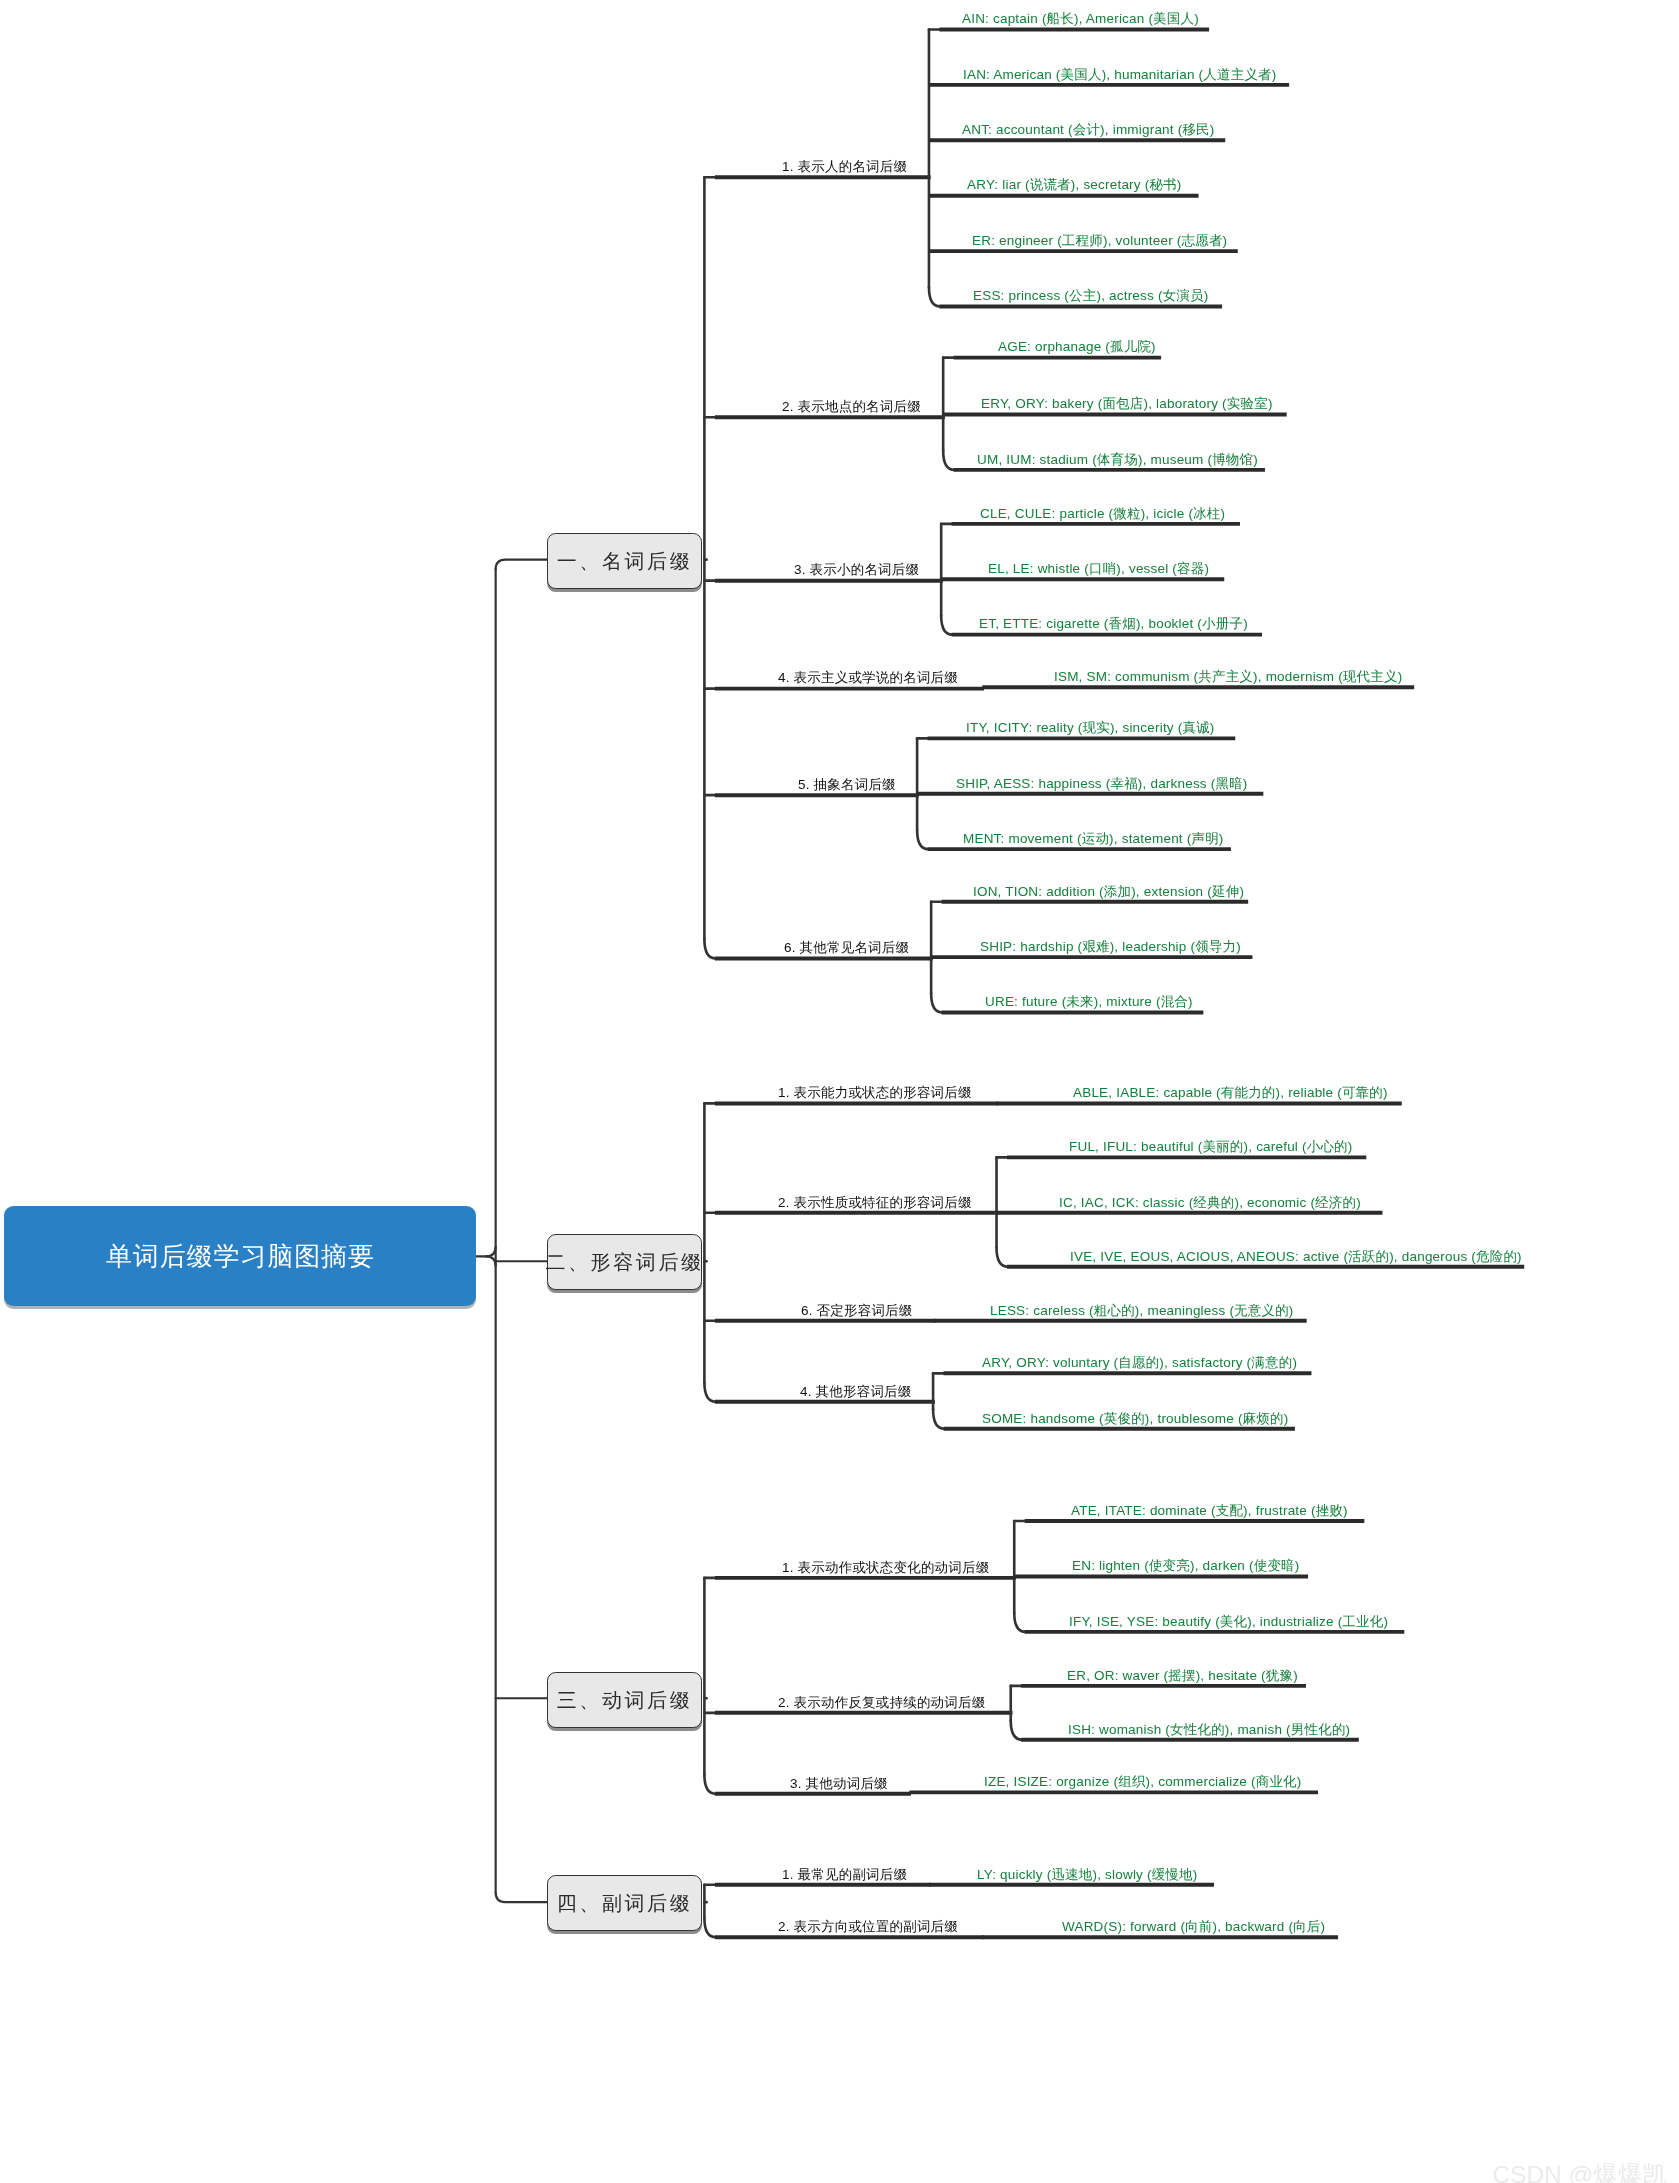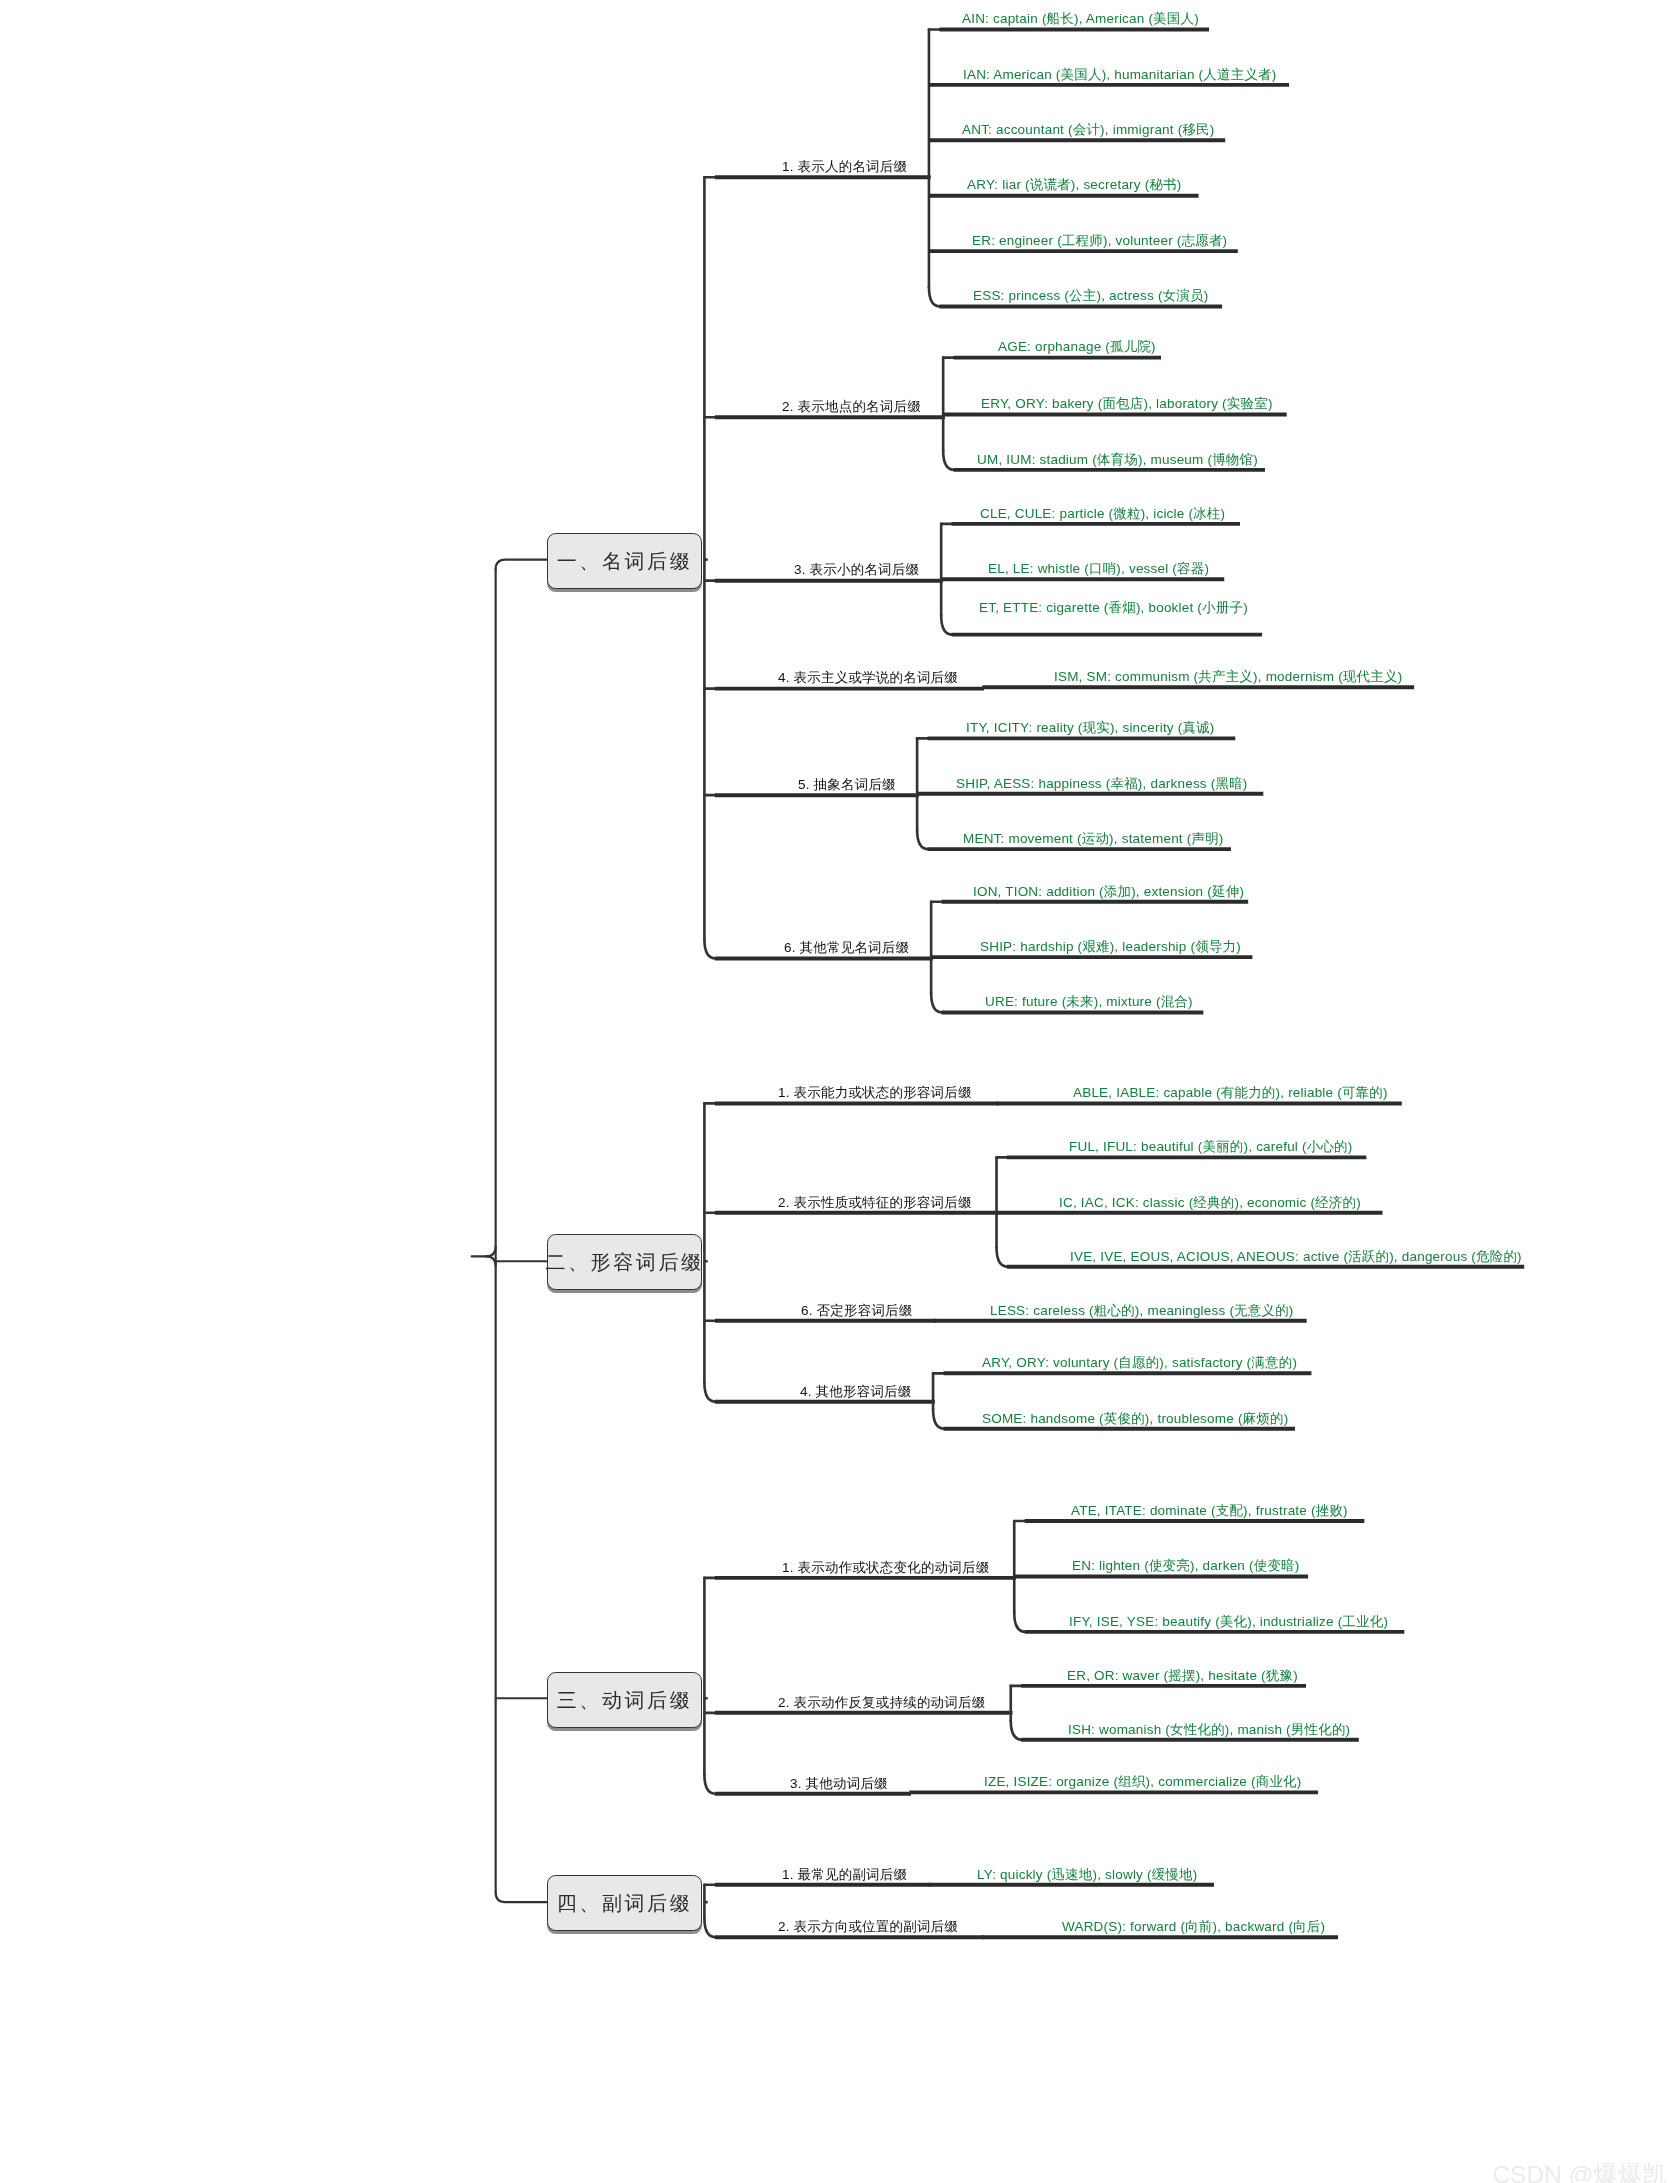--- a/index.html
+++ b/index.html
@@ -172,40 +172,43 @@
       <path d="M1618 4357 L1613 4357" fill="none" stroke="#333333" stroke-width="6" stroke-linecap="round" stroke-linejoin="round"></path>
       <path d="M1613 4317.116279069767 L1613 4393.509689922481" fill="none" stroke="#333333" stroke-width="6" stroke-linecap="round" stroke-linejoin="round"></path>
       <path d="M1613 4317.116279069767 Q1613 4317.116279069767 1639 4317.116279069767" fill="none" stroke="#333333" stroke-width="6" stroke-linecap="round" stroke-linejoin="round"></path>
       <path d="M1637 4317.116279069767 L2131.1815 4317.116279069767" fill="none" stroke="#2b2b2b" stroke-width="9" stroke-linecap="butt"></path>
       <path d="M2127.1815 4317.116279069767 L2779.8920000000003 4317.116279069767" fill="none" stroke="#2b2b2b" stroke-width="9" stroke-linecap="butt"></path>
       <path d="M1613 4393.509689922481 Q1613 4437.509689922481 1639 4437.509689922481" fill="none" stroke="#333333" stroke-width="6" stroke-linecap="round" stroke-linejoin="round"></path>
       <path d="M1637 4437.509689922481 L2253.3815 4437.509689922481" fill="none" stroke="#2b2b2b" stroke-width="9" stroke-linecap="butt"></path>
       <path d="M2249.3815 4437.509689922481 L3064.0604 4437.509689922481" fill="none" stroke="#2b2b2b" stroke-width="9" stroke-linecap="butt"></path>
     </svg>
 
+  <div class="root" id="root-node" style="left: 4.4px; top: 1206px; width: 472px; height: 100px;">
+    <span>单词后缀学习脑图摘要</span>
+  </div>
 
   <div id="nodes">
       <div class="lvl1" style="left: 547px; top: 533px; width: 153px; height: 54px;">
         <span>一、名词后缀</span>
       </div>
       <div class="lvl2" style="left: 782px; top: 158px;">1. 表示人的名词后缀</div>
       <div class="lvl3" style="left: 962px; top: 10px;">AIN: captain (船长), American (美国人)</div>
       <div class="lvl3" style="left: 963px; top: 66px;">IAN: American (美国人), humanitarian (人道主义者)</div>
       <div class="lvl3" style="left: 962px; top: 121px;">ANT: accountant (会计), immigrant (移民)</div>
       <div class="lvl3" style="left: 967px; top: 176px;">ARY: liar (说谎者), secretary (秘书)</div>
       <div class="lvl3" style="left: 972px; top: 232px;">ER: engineer (工程师), volunteer (志愿者)</div>
       <div class="lvl3" style="left: 973px; top: 287px;">ESS: princess (公主), actress (女演员)</div>
       <div class="lvl2" style="left: 782px; top: 398px;">2. 表示地点的名词后缀</div>
       <div class="lvl3" style="left: 998px; top: 338px;">AGE: orphanage (孤儿院)</div>
       <div class="lvl3" style="left: 981px; top: 395px;">ERY, ORY: bakery (面包店), laboratory (实验室)</div>
       <div class="lvl3" style="left: 977px; top: 451px;">UM, IUM: stadium (体育场), museum (博物馆)</div>
       <div class="lvl2" style="left: 794px; top: 561px;">3. 表示小的名词后缀</div>
       <div class="lvl3" style="left: 980px; top: 505px;">CLE, CULE: particle (微粒), icicle (冰柱)</div>
       <div class="lvl3" style="left: 988px; top: 560px;">EL, LE: whistle (口哨), vessel (容器)</div>
-      <div class="lvl3" style="left: 979px; top: 599px;">ET, ETTE: cigarette (香烟), booklet (小册子)</div>
+      <div class="lvl3" style="left: 979px; top: 615px;">ET, ETTE: cigarette (香烟), booklet (小册子)</div>
       <div class="lvl2" style="left: 778px; top: 669px;">4. 表示主义或学说的名词后缀</div>
       <div class="lvl3" style="left: 1054px; top: 668px;">ISM, SM: communism (共产主义), modernism (现代主义)</div>
       <div class="lvl2" style="left: 798px; top: 776px;">5. 抽象名词后缀</div>
       <div class="lvl3" style="left: 966px; top: 719px;">ITY, ICITY: reality (现实), sincerity (真诚)</div>
       <div class="lvl3" style="left: 956px; top: 775px;">SHIP, AESS: happiness (幸福), darkness (黑暗)</div>
       <div class="lvl3" style="left: 963px; top: 830px;">MENT: movement (运动), statement (声明)</div>
       <div class="lvl2" style="left: 784px; top: 939px;">6. 其他常见名词后缀</div>
       <div class="lvl3" style="left: 973px; top: 883px;">ION, TION: addition (添加), extension (延伸)</div>
       <div class="lvl3" style="left: 980px; top: 938px;">SHIP: hardship (艰难), leadership (领导力)</div>
       <div class="lvl3" style="left: 985px; top: 993px;">URE: future (未来), mixture (混合)</div>

